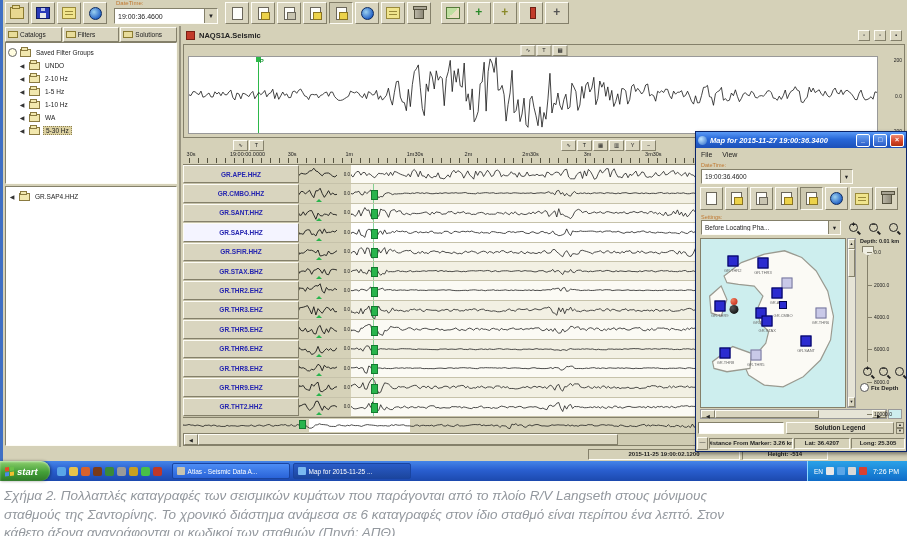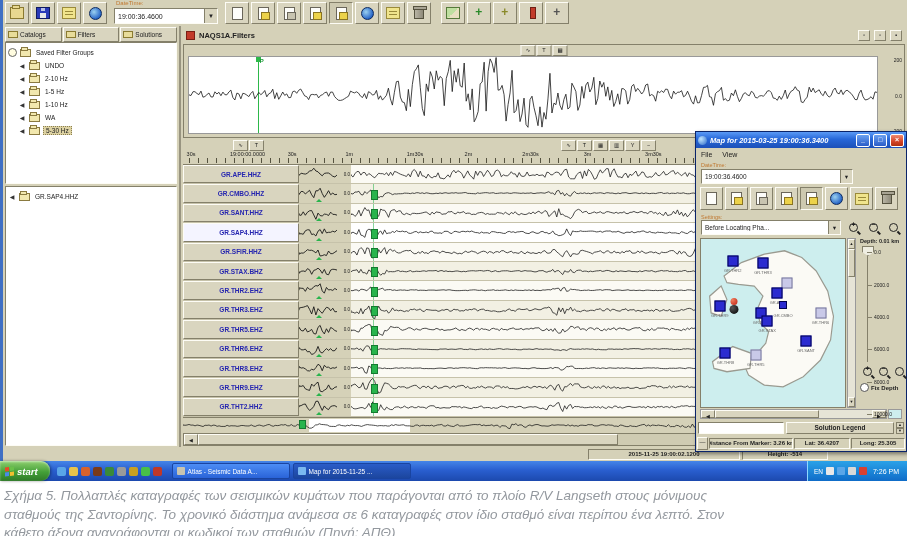--- a/index.html
+++ b/index.html
@@ -329,21 +329,21 @@
               <span class="arrowexp">◀</span>
               <span class="fold"></span>
               <span class="lbl">GR.SAP4.HHZ</span>
             </div>
           </div>
       </div>
 
       <div id="mainpanel">
         <div class="mp-header">
           <span class="redic"></span>
-          <span>NAQS1A.Filters</span>
+          <span>NAQS1A.Seismic</span>
           <span class="mp-spacer"></span>
           <span class="winbtn">▫</span>
           <span class="winbtn">▫</span>
           <span class="winbtn">▪</span>
         </div>
 
         <div class="topwave">
           <div class="tw-toolbar" id="tw-toolbar">
               <span class="mini">∿</span>
               <span class="mini">T</span>
@@ -635,21 +635,21 @@
       <span style="flex:1"></span>
       <span class="sfield" style="width:152px">2015-11-25 19:00:02.1200</span>
       <span class="sfield" style="width:86px">Height: -514</span>
       <span style="width:74px"></span>
     </div>
   </div>
 
   <div id="mapwin">
     <div class="xp-title">
       <span class="xp-globe"></span>
-      <span class="t">Map for 2015-03-25 19:00:36.3400</span>
+      <span class="t">Map for 2015-11-27 19:00:36.3400</span>
       <span class="xp-btn">_</span>
       <span class="xp-btn">□</span>
       <span class="xp-btn close">×</span>
     </div>
     <div class="menubar" id="mapmenus">
         <span>File</span>
         <span>View</span>
       </div>
     <div class="m-label">DateTime:</div>
     <div class="m-combo" style="width:150px">
@@ -854,17 +854,17 @@
           <span class="tricon" style="background: rgb(232, 232, 232);"></span>
           <span class="tricon" style="background: rgb(90, 166, 232);"></span>
           <span class="tricon" style="background: rgb(216, 216, 216);"></span>
           <span class="tricon" style="background: rgb(216, 64, 48);"></span>
         </span>
       <span class="time">7:26 PM</span>
     </div>
   </div>
 
   <div id="caption">
-    <p>Σχήμα 5. Πολλαπλές καταγραφές των σεισμικών κυμάτων που παράγονται από το πλοίο R/V Langseth στους μόνιμους</p>
+    <p>Σχήμα 2. Πολλαπλές καταγραφές των σεισμικών κυμάτων που παράγονται από το πλοίο R/V Langseth στους μόνιμους</p>
     <p>σταθμούς της Σαντορίνης. Το χρονικό διάστημα ανάμεσα σε 6 καταγραφές στον ίδιο σταθμό είναι περίπου ένα λεπτό. Στον</p>
     <p>κάθετο άξονα αναγράφονται οι κωδικοί των σταθμών (Πηγή: ΑΠΘ)</p>
   </div>
 </div>
 
 </body></html>

